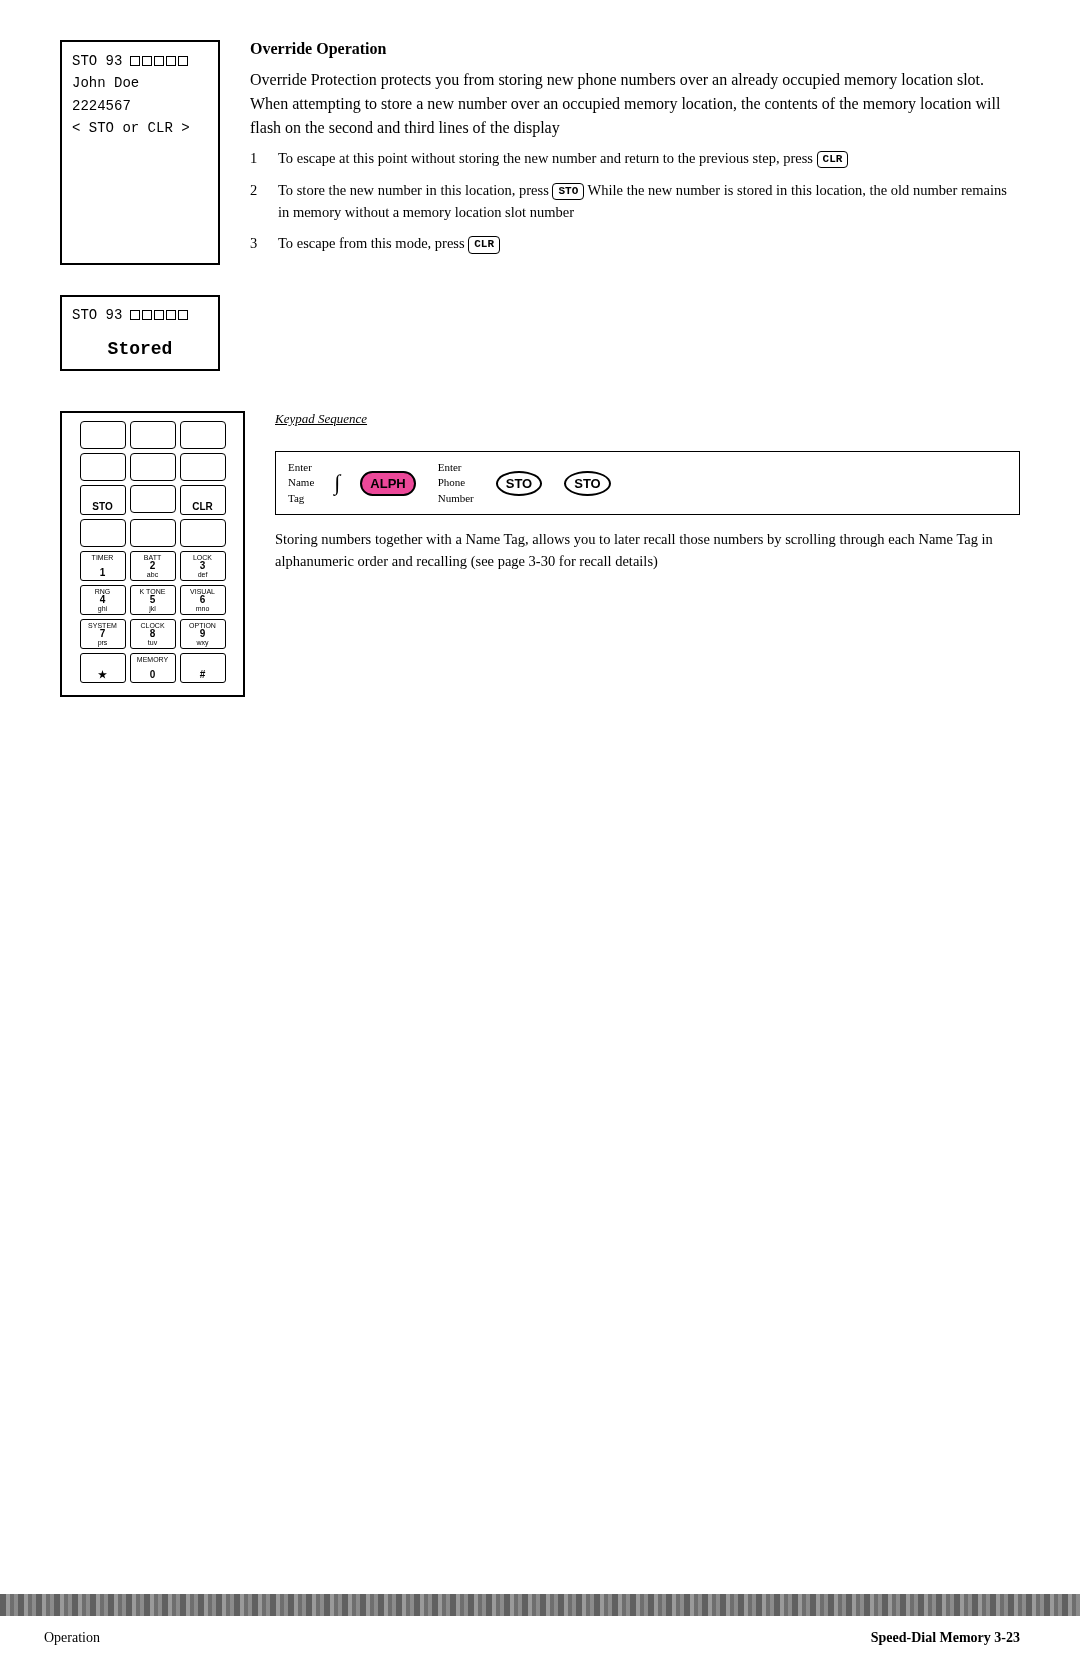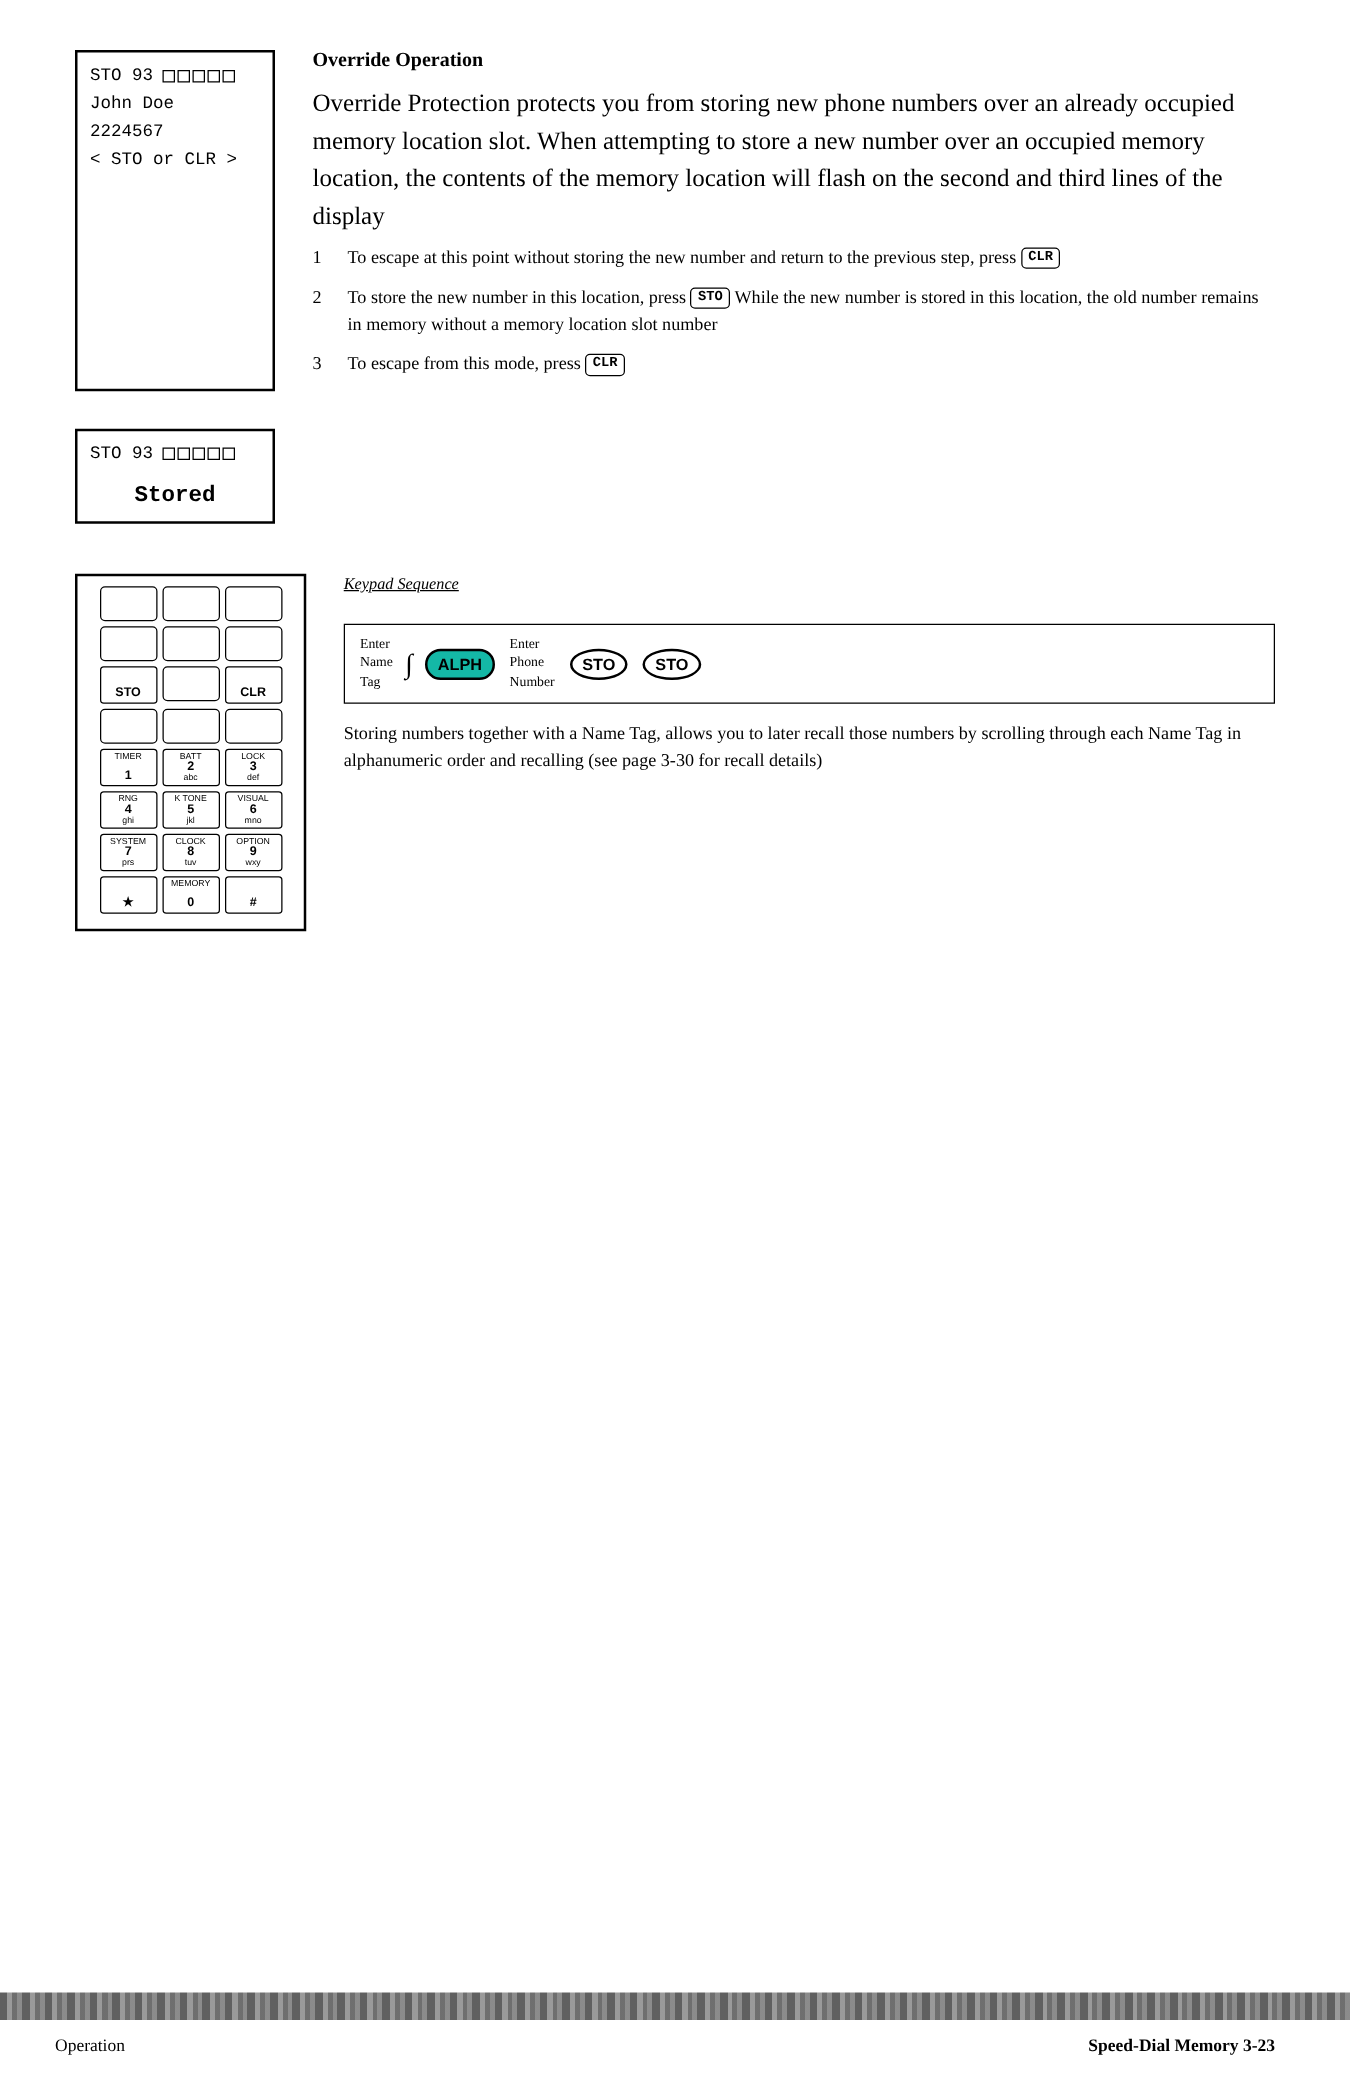--- a/index.html
+++ b/index.html
@@ -61,21 +61,21 @@
       flex: 1;
     }
 
     .section-heading {
       font-weight: bold;
       font-size: 16px;
       margin-bottom: 10px;
     }
 
     .body-text {
-      font-size: 20px;
+      font-size: 16px;
       line-height: 1.5;
       margin-bottom: 8px;
     }
 
     .numbered-list {
       list-style: none;
       padding: 0;
     }
 
     .numbered-list li {
@@ -225,41 +225,41 @@
       margin-bottom: 24px;
     }
 
     
     .sequence-diagram {
       border: 1.5px solid #000;
       display: flex;
       flex-direction: row;
       align-items: center;
       padding: 8px 12px;
-      gap: 6px;
+      gap: 16px;
       margin-bottom: 14px;
       font-size: 13px;
     }
 
     .seq-item {
       display: flex;
       flex-direction: column;
       align-items: center;
       font-size: 12px;
       line-height: 1.3;
     }
 
     .seq-arrow {
       font-size: 22px;
       font-style: italic;
       margin: 0 4px;
     }
 
     .seq-btn-filled {
-      background: #14b8a6;
+      background: #ec4899;
       border: 2px solid #000;
       border-radius: 6px;
       padding: 3px 8px;
       font-weight: bold;
       font-size: 13px;
       font-family: sans-serif;
       min-width: 44px;
       text-align: center;
     }
 

